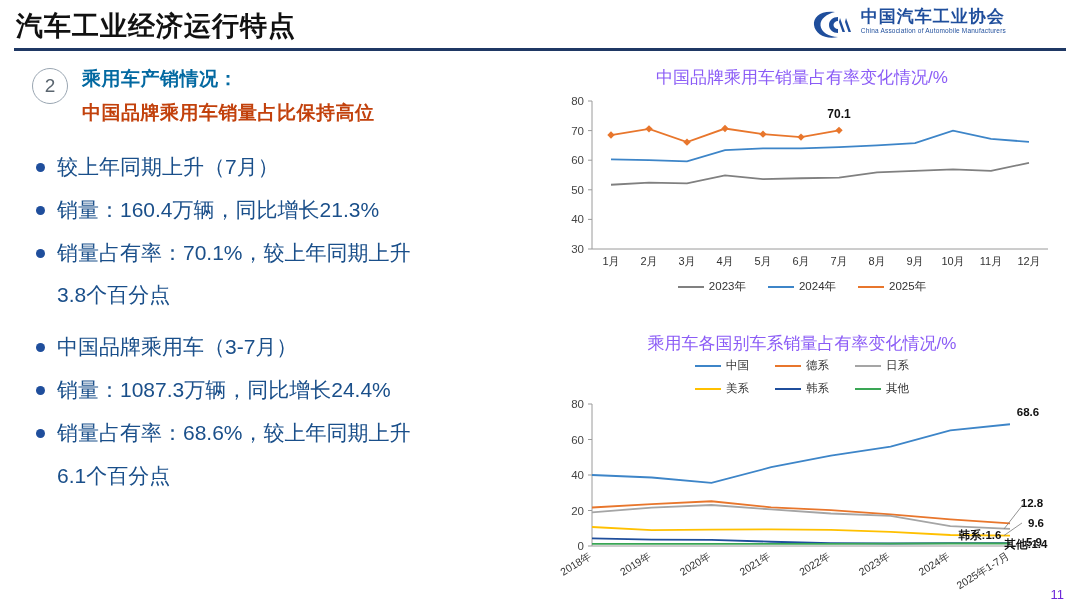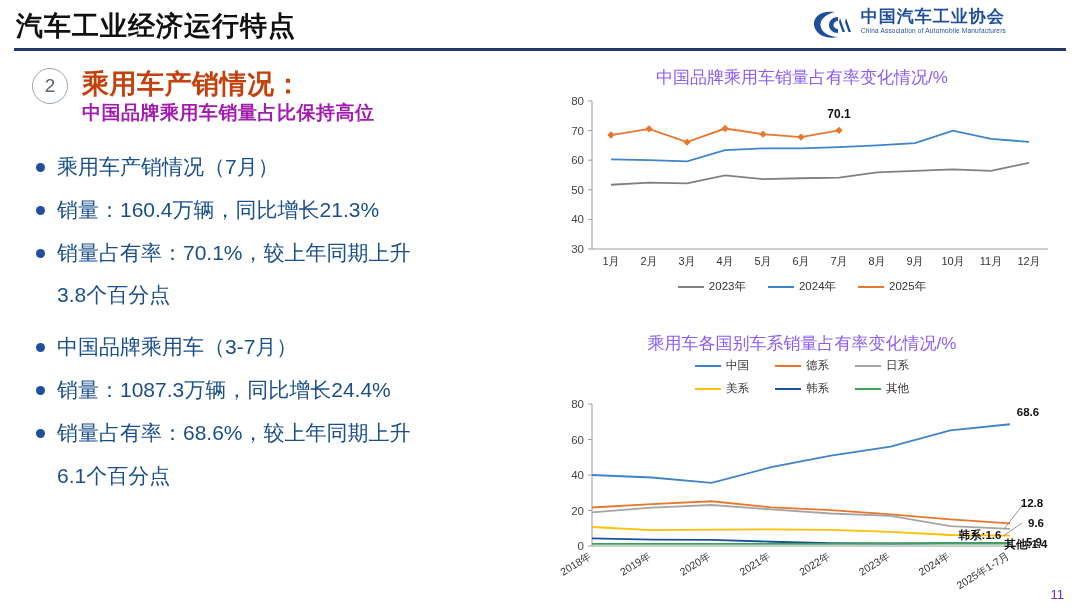--- a/index.html
+++ b/index.html
@@ -38,25 +38,25 @@
   }
   
   .badge{
     position:absolute;left:32px;top:68px;width:34px;height:34px;border-radius:50%;
     border:1.5px solid #9aa6b2;color:#5b6670;font-size:19px;
     display:flex;align-items:center;justify-content:center;
     background:#fff;
   }
   .left-title{
     position:absolute;left:82px;top:66px;
-    font-size:27px;font-weight:bold;color:#c2410c;letter-spacing:.5px;
+    font-size:19px;font-weight:bold;color:#0369a1;letter-spacing:.5px;
   }
   .left-subtitle{
     position:absolute;left:82px;top:100px;
-    font-size:19px;font-weight:bold;color:#a21caf;letter-spacing:.5px;
+    font-size:19px;font-weight:bold;color:#c2410c;letter-spacing:.5px;
   }
   .bullets{
     position:absolute;left:36px;top:152px;width:490px;
   }
   .bullet-row{
     display:flex;align-items:flex-start;margin-bottom:13px;
   }
   .bullet-row.gap{margin-top:22px;}
   .dot{
     width:9px;height:9px;border-radius:50%;background:#1f4e9c;
@@ -112,21 +112,21 @@
   </div>
 </div>
 
 <div class="badge">2</div>
 <div class="left-title">乘用车产销情况：</div>
 <div class="left-subtitle">中国品牌乘用车销量占比保持高位</div>
 
 <div class="bullets">
   <div class="bullet-row">
     <span class="dot"></span>
-    <span class="bullet-text">乘用车产销情况（7月）</span>
+    <span class="bullet-text">较上年同期上升（7月）</span>
   </div>
   <div class="bullet-row">
     <span class="dot"></span>
     <span class="bullet-text">销量：160.4万辆，同比增长21.3%</span>
   </div>
   <div class="bullet-row">
     <span class="dot"></span>
     <span class="bullet-text">销量占有率：70.1%，较上年同期上升</span>
   </div>
   <div class="bullet-row">

